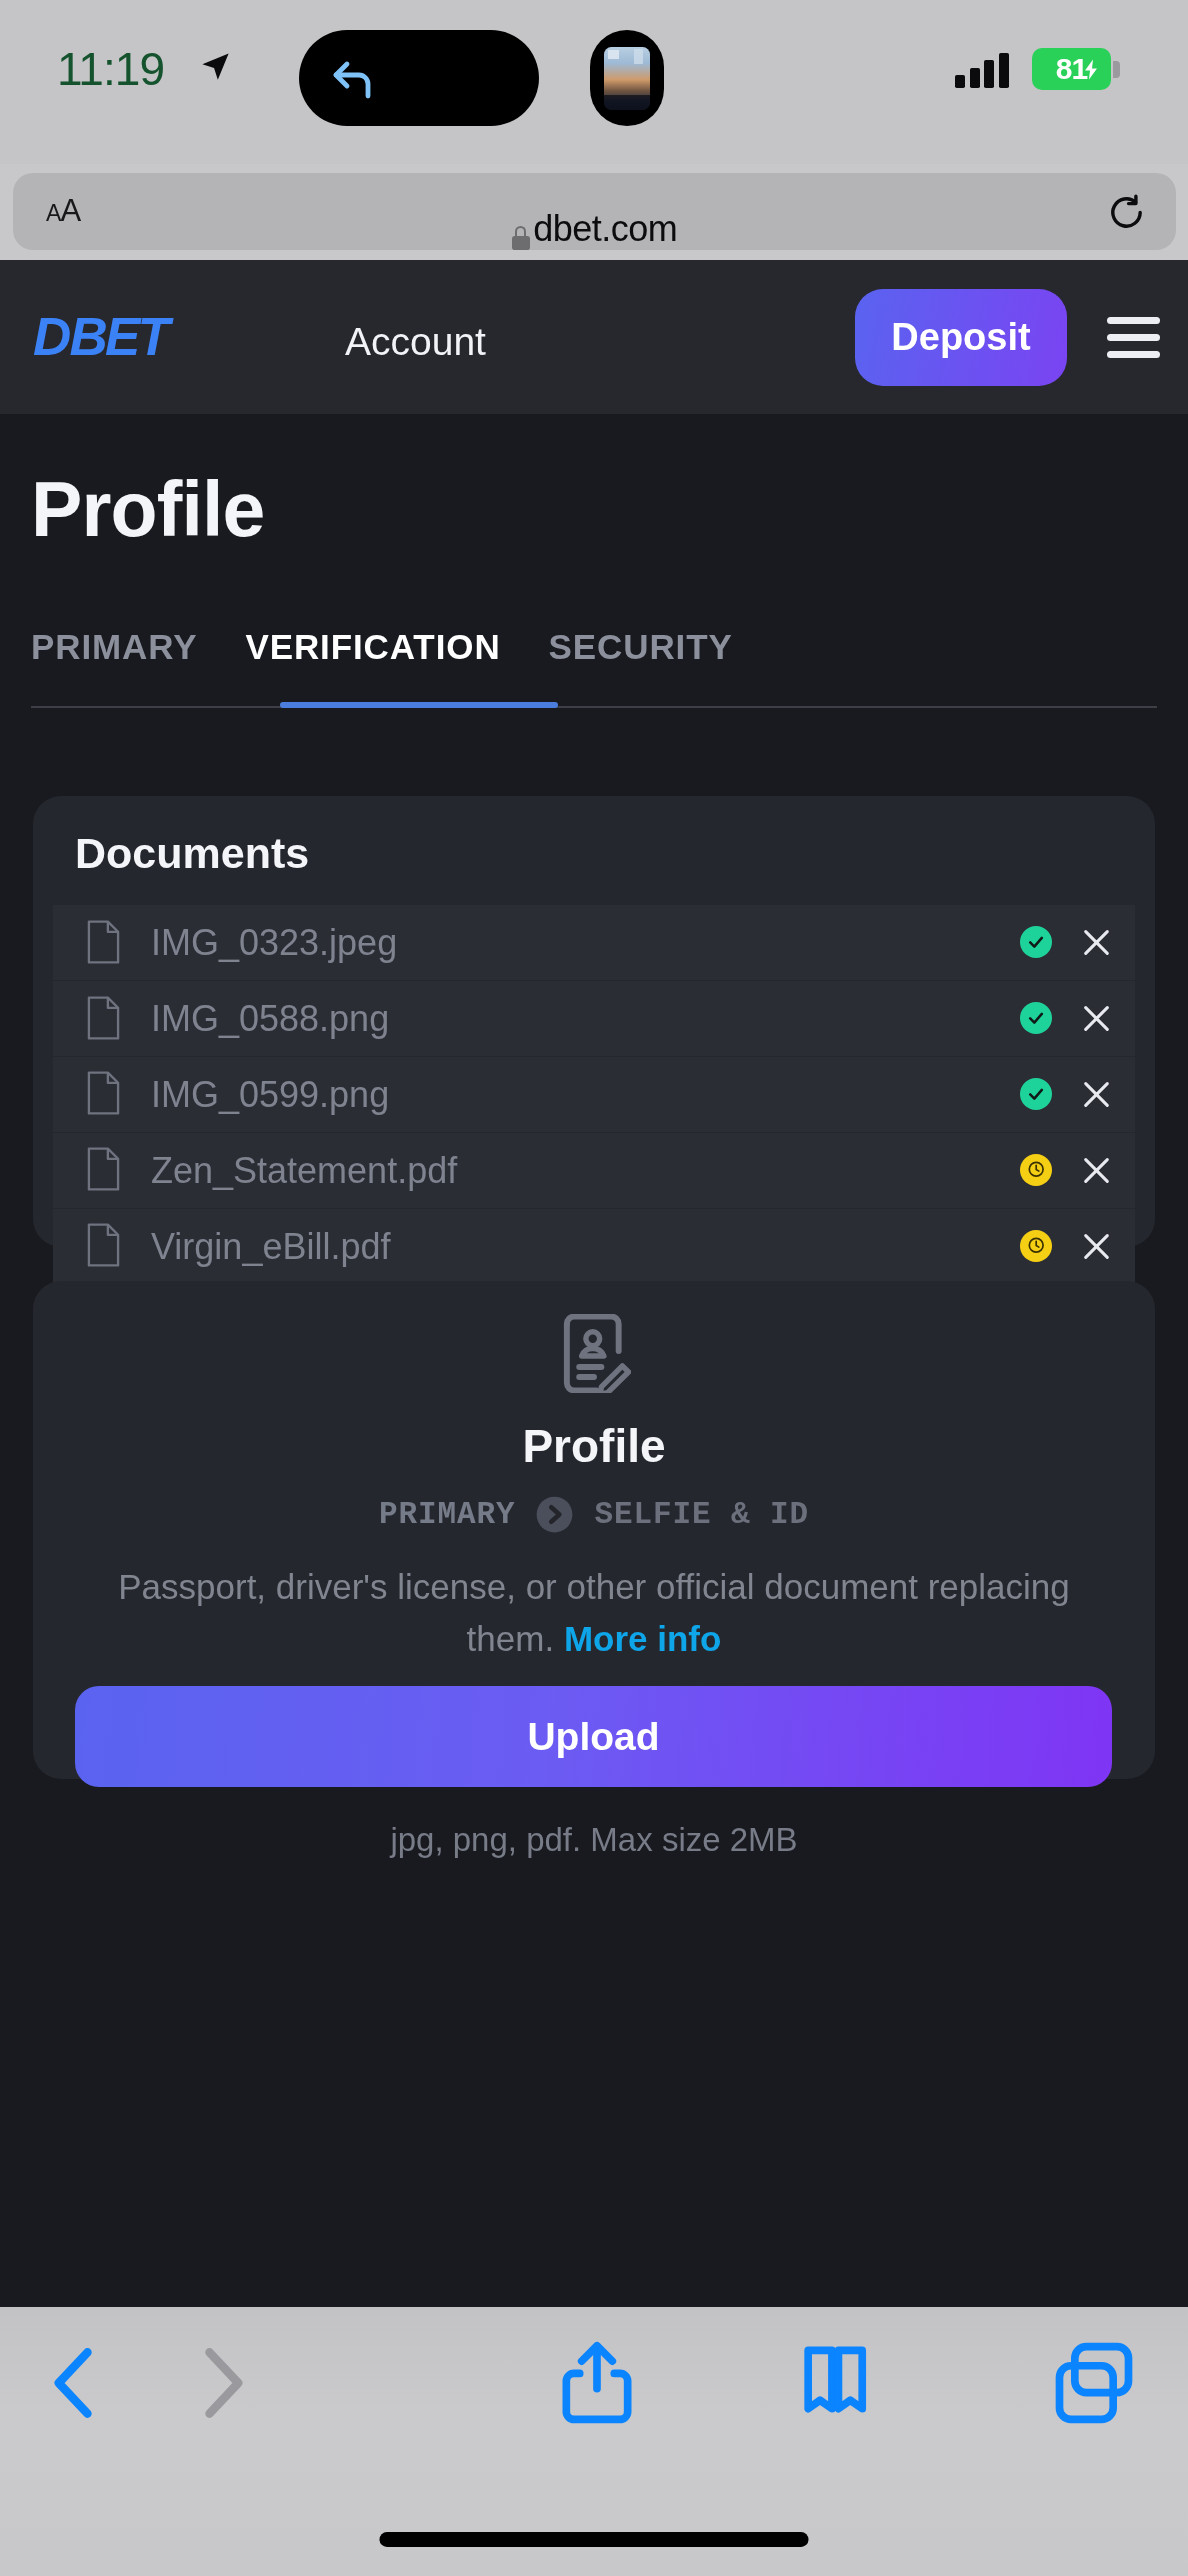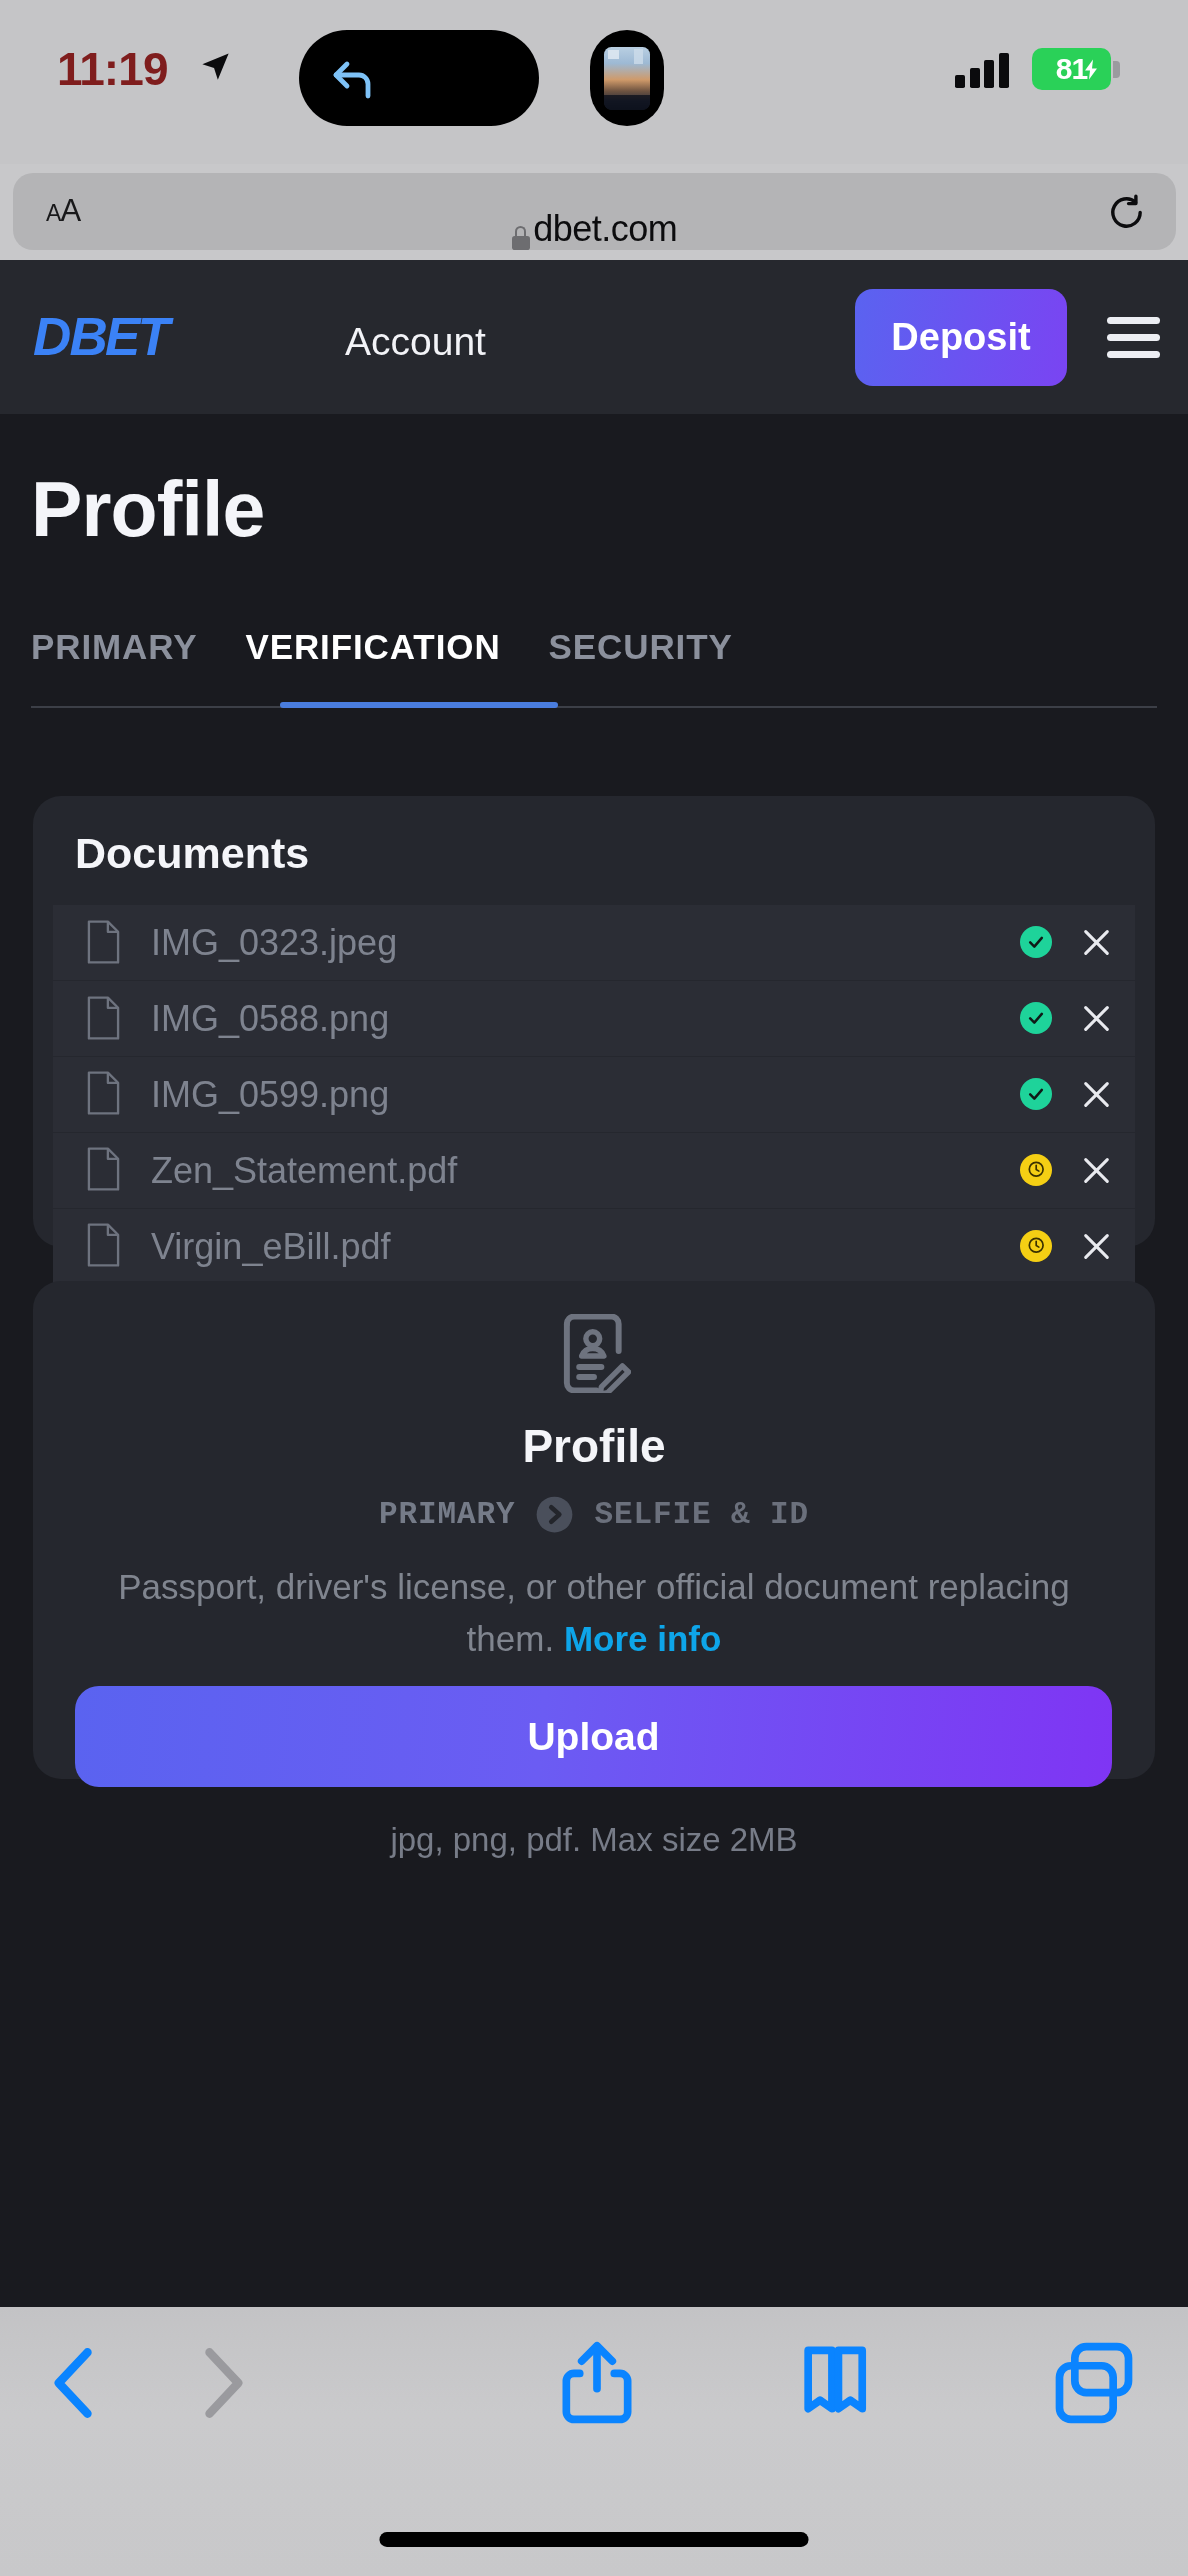--- a/index.html
+++ b/index.html
@@ -10,21 +10,21 @@
   }
   .screen { position:relative; width:1188px; height:2576px; }
 
   
   .statusbar{
     position:absolute; top:0; left:0; width:1188px; height:164px;
     background:#c5c5c7;
   }
   .sb-time{
     position:absolute; left:57px; top:42px;
-    font-size:46px; font-weight:700; color:#7f1d1d;
+    font-size:46px; font-weight:400; color:#14532d;
     letter-spacing:-0.9px;
     text-align:center;
   }
   .sb-loc{ position:absolute; left:198px; top:46px; width:35px; height:41px; }
   .island{
     position:absolute; left:299px; top:30px; width:240px; height:96px;
     background:#000; border-radius:48px;
   }
   .island-back{
     position:absolute; left:29.5px; top:24px; width:48px; height:48px;
@@ -100,21 +100,21 @@
     font-size:53px; font-weight:900; font-style:italic;
     color:#3b82f6; letter-spacing:-1.8px;
   }
   .logo .mid{ letter-spacing:-2.8px; }
   .nav-account{
     position:absolute; left:345px; top:60px;
     font-size:39px; color:#f2f3f7; font-weight:400;
   }
   .deposit-btn{
     position:absolute; left:855px; top:28.6px; width:212px; height:97px;
-    border-radius:18px; border:none; cursor:pointer;
+    border-radius:28px; border:none; cursor:pointer;
     background:linear-gradient(100deg,#5a63f0 0%,#7a44f2 100%);
     color:#fff; font-size:38px; font-weight:700;
     font-family:"Liberation Sans", sans-serif;
   }
   .burger{
     position:absolute; left:1107px; top:57px; width:53px; height:41px;
     display:flex; flex-direction:column; justify-content:space-between;
     cursor:pointer;
   }
   .burger span{ display:block; height:7.4px; background:#eceef3; border-radius:3.7px; }

